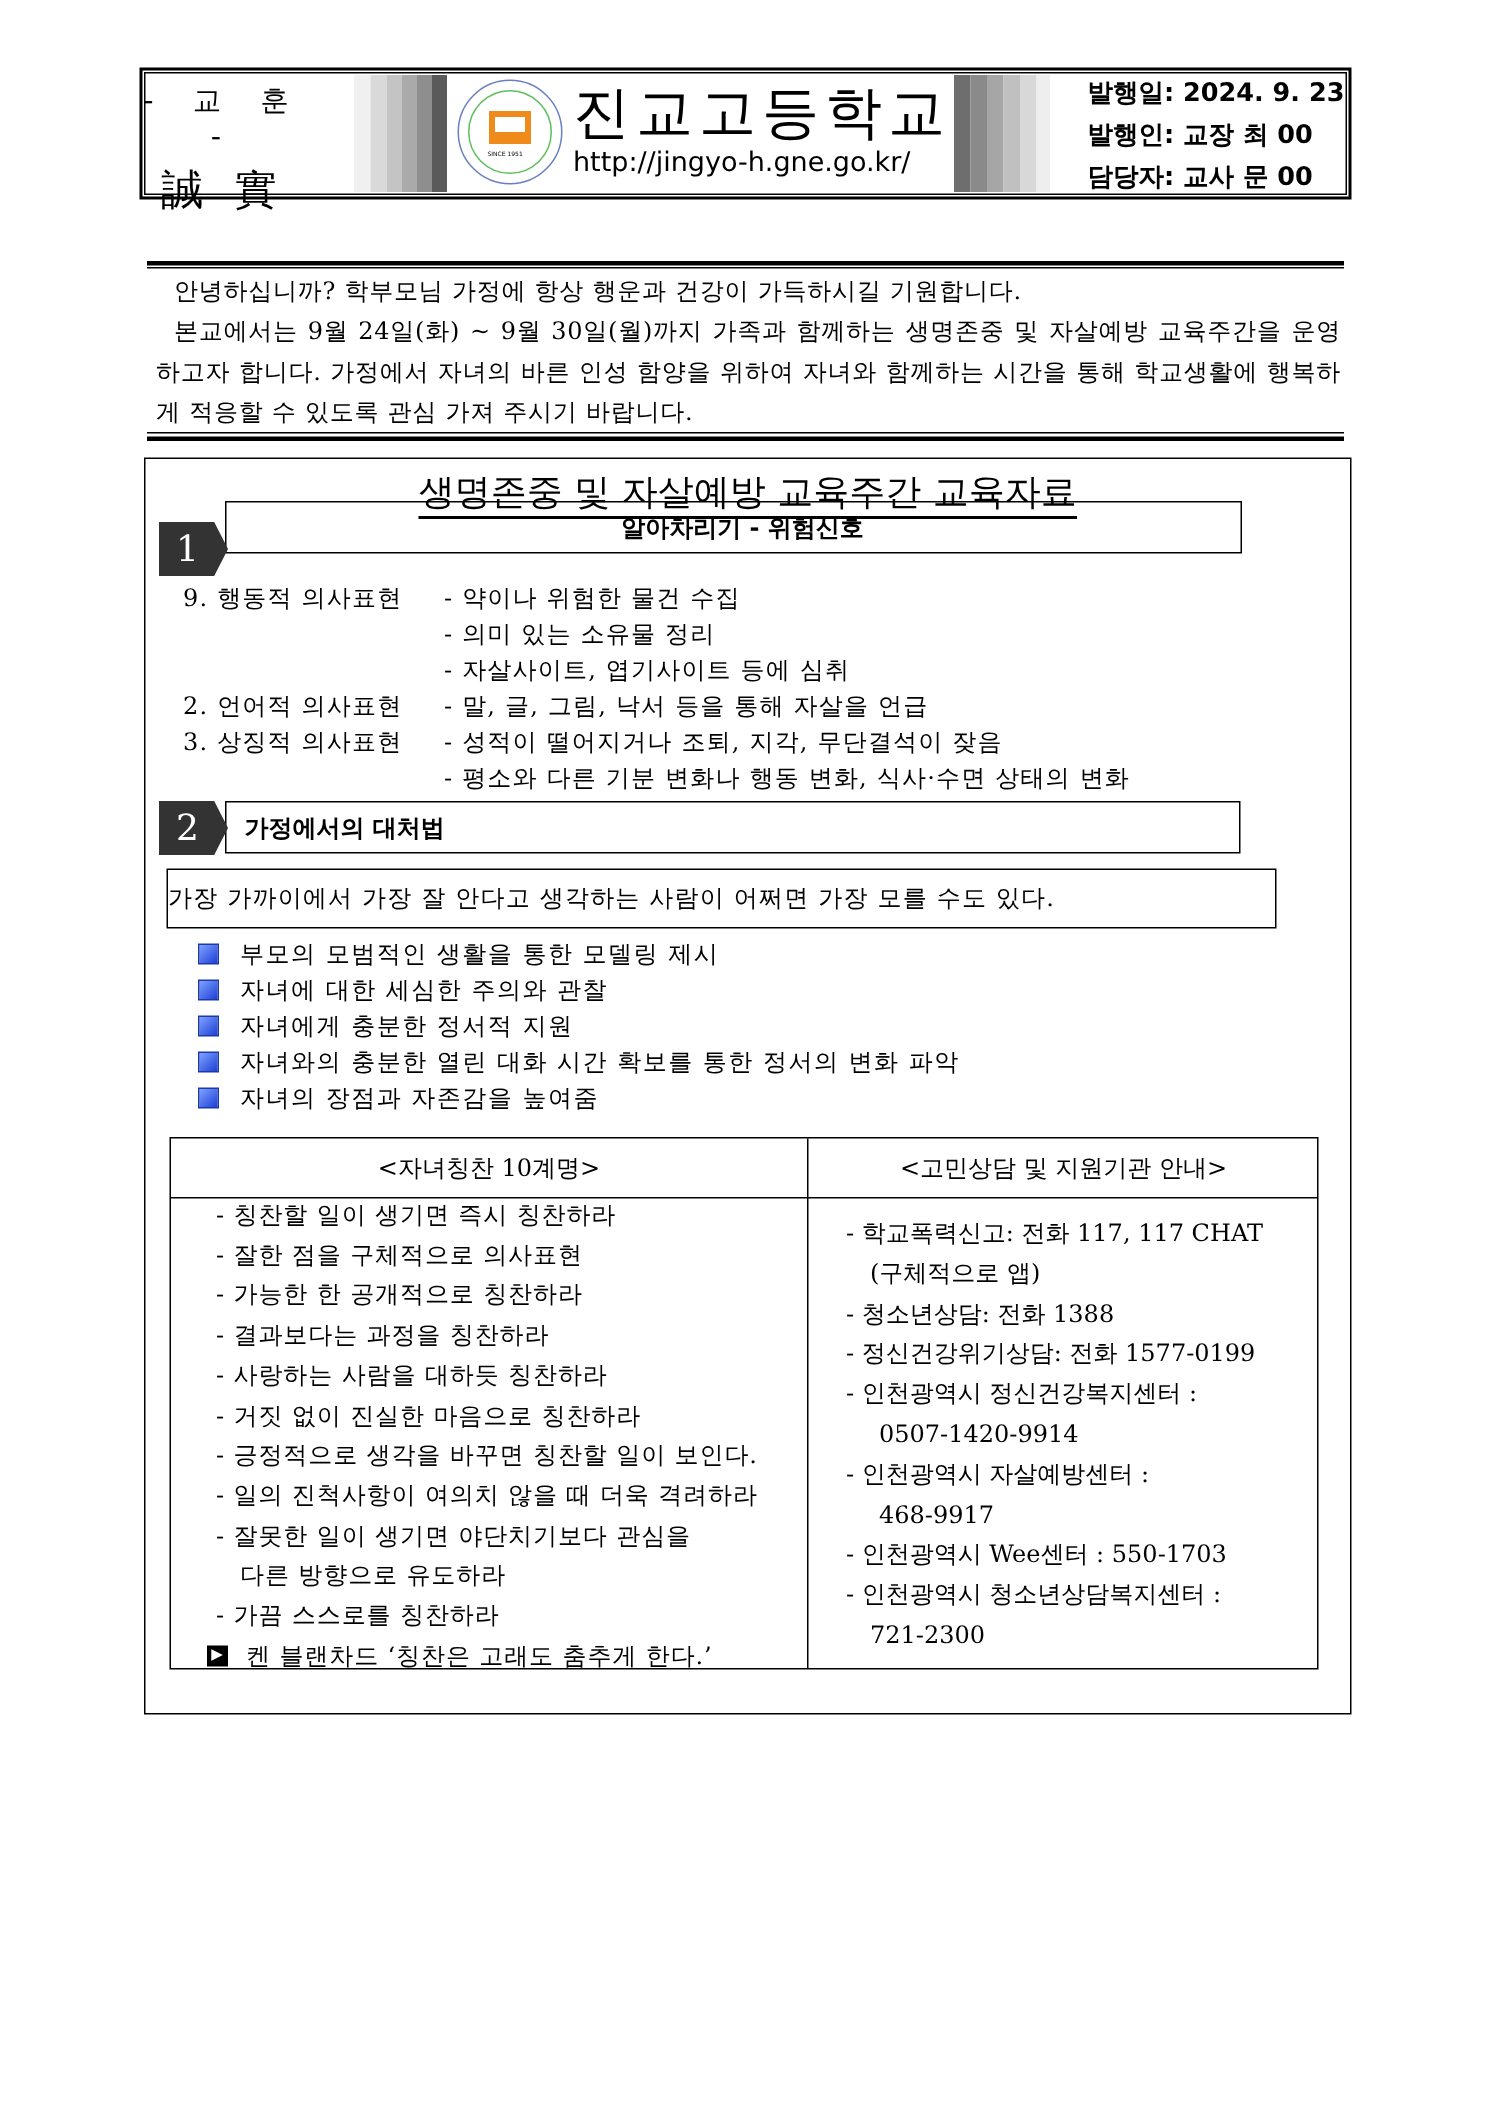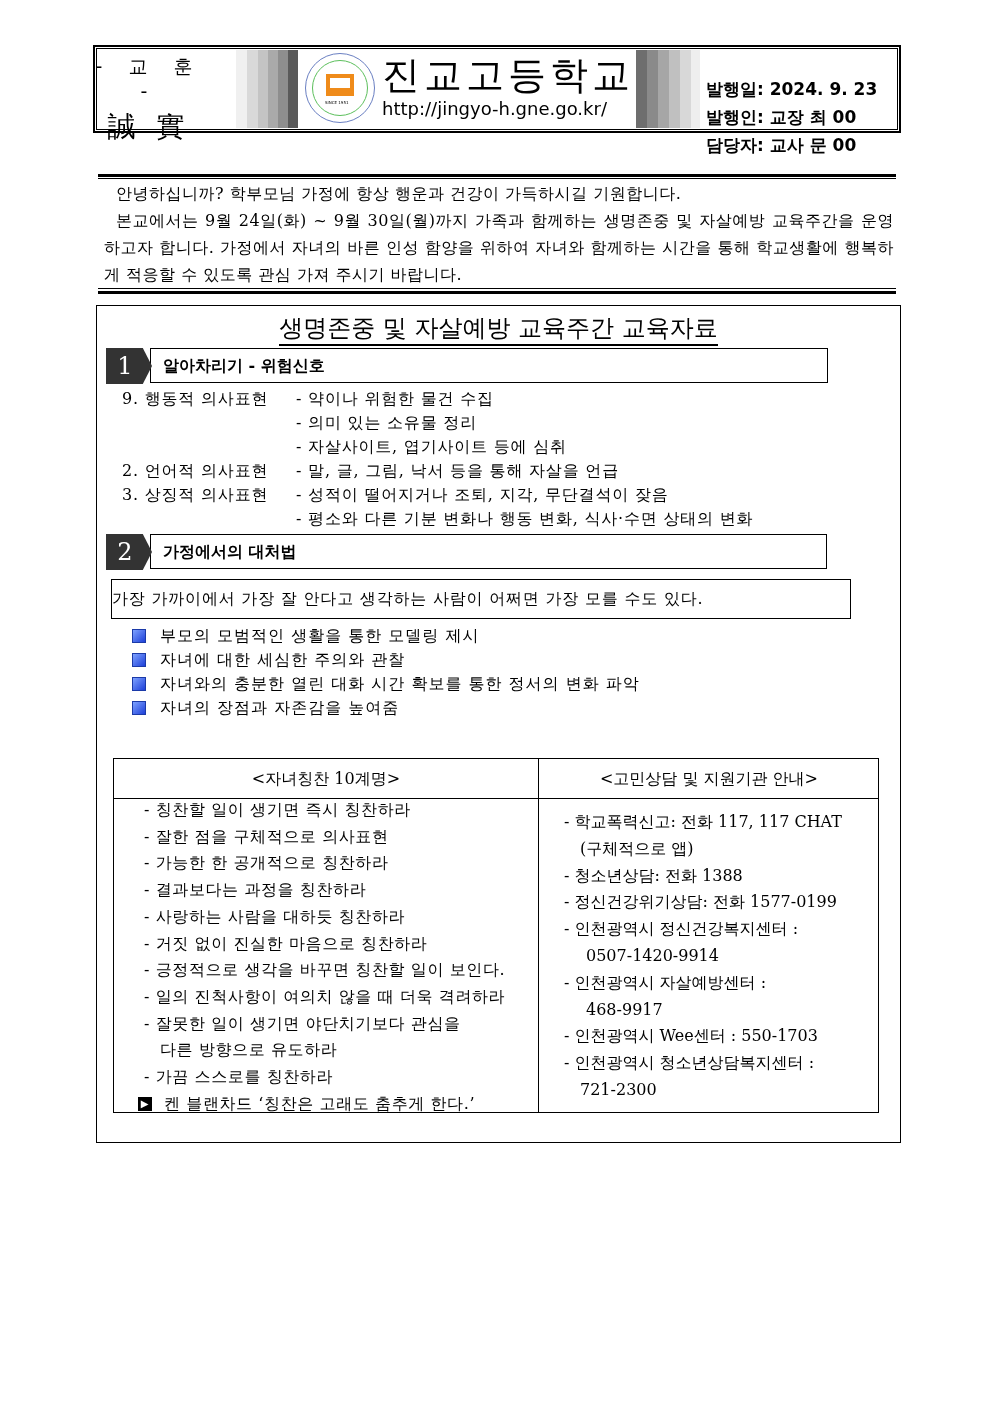--- a/index.html
+++ b/index.html
@@ -13,21 +13,21 @@
   .motto .value { font-family: "DejaVu Serif", serif; font-size: 28px; letter-spacing: 6px; margin-top: 6px; }
   .grad { top: 50px; height: 78px; display: flex; }
   .grad div { height: 100%; }
   .logo { left: 305px; top: 53px; width: 70px; height: 70px; border-radius: 50%; border: 1px solid #6a7fc2; box-sizing: border-box; }
   .logo .inner { position: absolute; left: 6px; top: 6px; width: 56px; height: 56px; border-radius: 50%; border: 1px solid #5cbf5c; box-sizing: border-box; }
   .logo .badge { position: absolute; left: 20px; top: 20px; width: 28px; height: 22px; background: #ef8b1a; }
   .logo .badge:after { content: ""; position: absolute; left: 4px; top: 4px; width: 20px; height: 10px; background: #fff; }
   .logo .since { position: absolute; left: 19px; top: 46px; font-size: 4px; font-family: "DejaVu Sans", sans-serif; }
   .school-name { left: 382px; top: 50px; font-family: "DejaVu Serif", serif; font-size: 38px; letter-spacing: 4px; }
   .school-url { left: 382px; top: 98px; font-family: "DejaVu Sans", sans-serif; font-size: 18px; }
-  .pub { left: 706px; top: 48px; width: 190px; font-family: "DejaVu Sans", sans-serif; font-weight: bold; font-size: 17px; margin-top: 27px; }
+  .pub { left: 725px; top: 48px; width: 190px; font-family: "DejaVu Sans", sans-serif; font-weight: bold; font-size: 17px; }
   .pub div { height: 28px; line-height: 28px; }
 
   
   .rule-thick { left: 98px; width: 798px; height: 3px; background: #000; }
   .rule-thin { left: 98px; width: 798px; height: 1px; background: #000; }
   .intro { left: 104px; top: 180px; width: 790px; font-size: 16px; line-height: 27px; letter-spacing: 0.5px; }
   .intro p { margin: 0; text-align: justify; text-indent: 12px; }
 
   
   .frame { left: 96px; top: 305px; width: 805px; height: 838px; border: 1px solid #000; box-sizing: border-box; }
@@ -103,21 +103,21 @@
 <div class="abs intro">
   <p>안녕하십니까? 학부모님 가정에 항상 행운과 건강이 가득하시길 기원합니다.</p>
   <p>본교에서는 9월 24일(화) ~ 9월 30일(월)까지 가족과 함께하는 생명존중 및 자살예방 교육주간을 운영하고자 합니다. 가정에서 자녀의 바른 인성 함양을 위하여 자녀와 함께하는 시간을 통해 학교생활에 행복하게 적응할 수 있도록 관심 가져 주시기 바랍니다.</p>
 </div>
 <div class="abs rule-thin" style="top:288px;"></div>
 <div class="abs rule-thick" style="top:291px;"></div>
 
 <div class="abs frame"></div>
 <div class="abs main-title"><span>생명존중 및 자살예방 교육주간 교육자료</span></div>
 
-<div class="abs sec-box" style="top:348px;width:678px;">
+<div class="abs sec-box" style="top:334px;width:678px;text-align:center;">
   <div class="sec-label" style="margin:7px 0 0 12px;">알아차리기 - 위험신호</div>
 </div>
 <div class="abs sec-num" style="top:348px;">1</div>
 
 <div class="abs signals">
   <div class="row">
       <span class="col1">9. 행동적 의사표현</span>
       <span class="col2">- 약이나 위험한 물건 수집</span>
     </div>
   <div class="row">
@@ -150,20 +150,24 @@
 <div class="abs quote-box">가장 가까이에서 가장 잘 안다고 생각하는 사람이 어쩌면 가장 모를 수도 있다.</div>
 
 <div class="abs tips">
   <div class="item">
       <span class="sq"></span>
       <span>부모의 모범적인 생활을 통한 모델링 제시</span>
     </div>
   <div class="item">
       <span class="sq"></span>
       <span>자녀에 대한 세심한 주의와 관찰</span>
+    </div>
+  <div class="item">
+      <span class="sq"></span>
+      <span>자녀에게 충분한 정서적 지원</span>
     </div>
   <div class="item">
       <span class="sq"></span>
       <span>자녀와의 충분한 열린 대화 시간 확보를 통한 정서의 변화 파악</span>
     </div>
   <div class="item">
       <span class="sq"></span>
       <span>자녀의 장점과 자존감을 높여줌</span>
     </div>
 </div>

